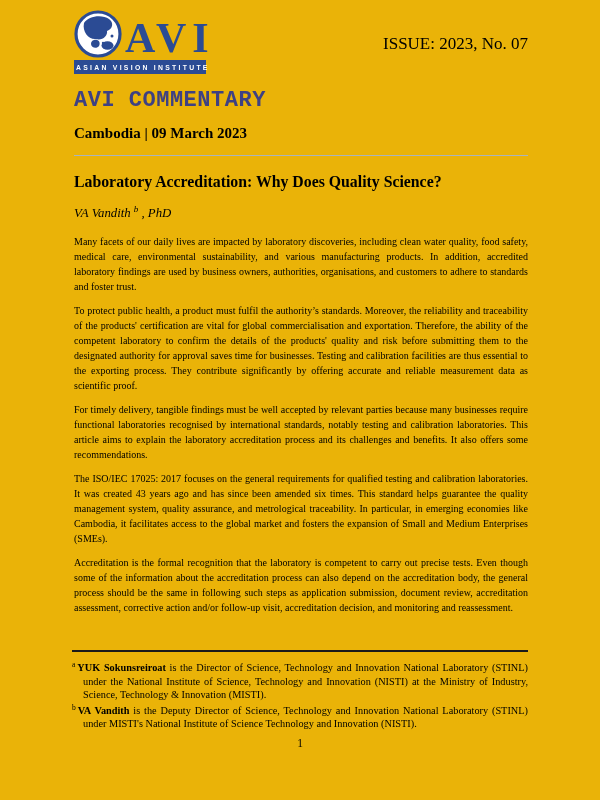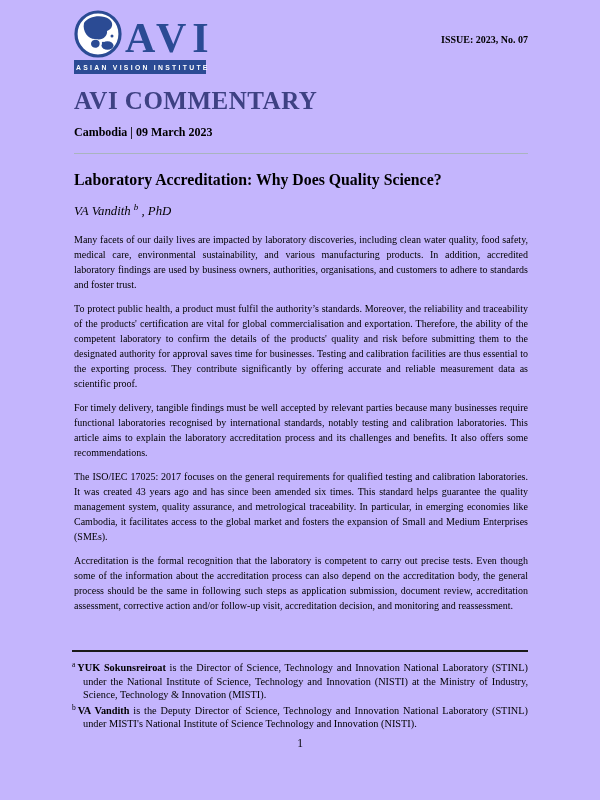--- a/index.html
+++ b/index.html
@@ -1,21 +1,21 @@
 <!DOCTYPE html>
 <html><head>
 <meta charset="utf-8">
 <style>
   html, body { margin: 0; padding: 0; background: #ffffff; }
   .page {
     position: relative;
     width: 600px;
     height: 800px;
     margin: 0 auto;
-    background: #c4b5fd;
+    background: #eab308;
     box-sizing: border-box;
     padding: 10px 72px 0 74px;
     font-family: "Liberation Serif", serif;
     color: #000000;
     overflow: hidden;
   }
 
   
   .header-row {
     display: flex;
@@ -45,38 +45,39 @@
     font-family: "Liberation Sans", sans-serif;
     font-size: 6.8px;
     font-weight: bold;
     letter-spacing: 2.3px;
     text-align: center;
     padding: 4px 0 3px 2px;
     white-space: nowrap;
   }
   .issue-label {
     margin-top: 24px;
-    font-weight: bold;
-    font-size: 10px;
+    font-weight: normal;
+    font-size: 17px;
     white-space: nowrap;
   }
 
   
   .masthead-title {
     margin: 15px 0 7px;
-    font-size: 25px;
+    font-size: 22px;
     line-height: 27px;
     font-weight: bold;
     letter-spacing: 0.5px;
     color: #3e4183;
+    font-family: Liberation Mono, monospace;
   }
   .dateline {
     margin-top: 11px;
     font-weight: bold;
-    font-size: 12px;
+    font-size: 15px;
   }
   .header-divider {
     margin-top: 13px;
     border: none;
     border-top: 1.5px solid #a9b4be;
     height: 0;
   }
 
   
   .article-title {

